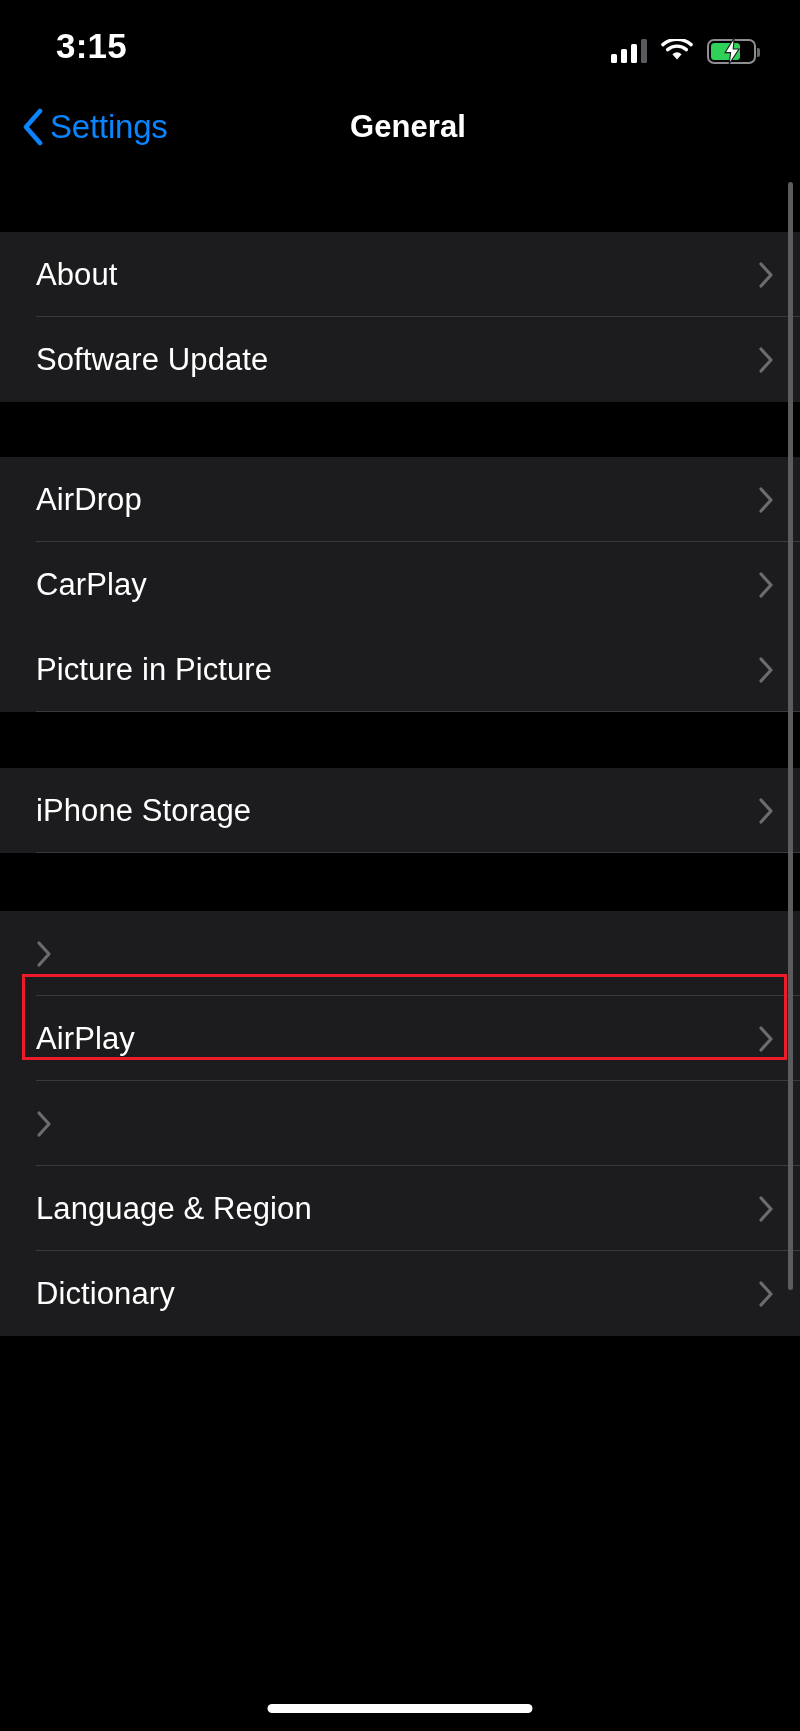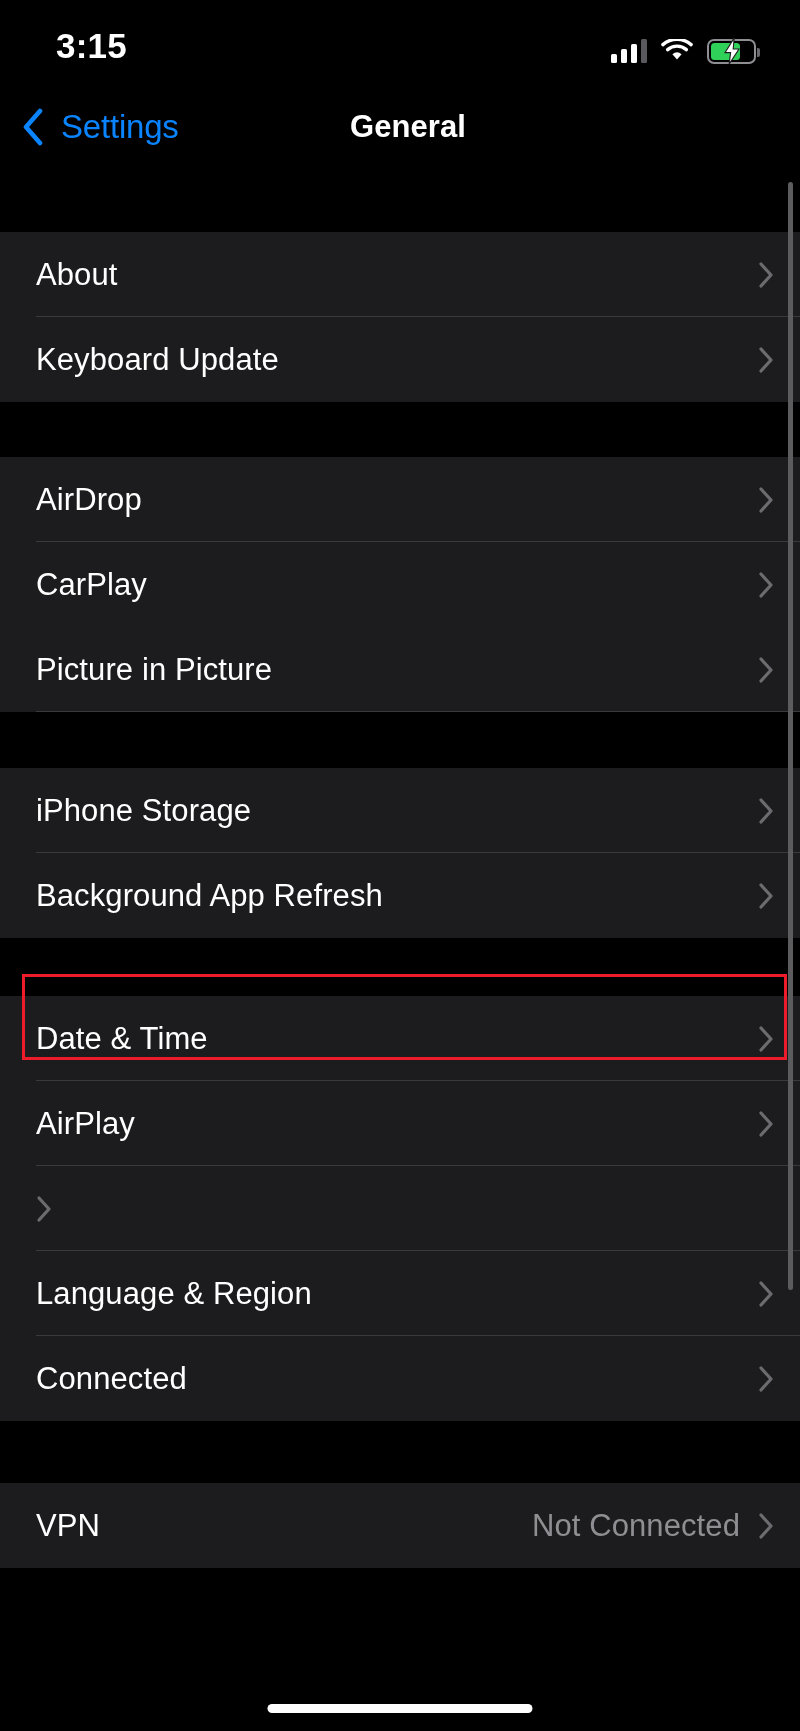--- a/index.html
+++ b/index.html
@@ -113,21 +113,21 @@
     width: 800px;
     height: 70px;
     display: flex;
     align-items: center;
   }
   .nav-back {
     position: absolute;
     left: 22px;
     display: flex;
     align-items: center;
-    gap: 17px;
+    gap: 6px;
     cursor: pointer;
   }
   .nav-back-label {
     color: #0a84ff;
     font-size: 33px;
     letter-spacing: -0.2px;
   }
   .nav-title {
     width: 100%;
     text-align: center;
@@ -280,21 +280,21 @@
       <div class="row">
         <span class="row-label">About</span>
         <span class="chevron">
           <svg width="16" height="28" viewBox="0 0 16 28">
               <path d="M3 3 L13 14 L3 25" stroke="#6b6b70" stroke-width="3.2" fill="none" stroke-linecap="round" stroke-linejoin="round"></path>
             </svg>
         </span>
         <div class="separator"></div>
       </div>
       <div class="row">
-        <span class="row-label">Keyboard Update</span>
+        <span class="row-label">Software Update</span>
         <span class="chevron">
           <svg width="16" height="28" viewBox="0 0 16 28">
               <path d="M3 3 L13 14 L3 25" stroke="#6b6b70" stroke-width="3.2" fill="none" stroke-linecap="round" stroke-linejoin="round"></path>
             </svg>
         </span>
       </div>
     </div>
 
     <div class="gap" style="height:55px"></div>
 
@@ -332,35 +332,26 @@
     <div class="group">
       <div class="row">
         <span class="row-label">iPhone Storage</span>
         <span class="chevron">
           <svg width="16" height="28" viewBox="0 0 16 28">
               <path d="M3 3 L13 14 L3 25" stroke="#6b6b70" stroke-width="3.2" fill="none" stroke-linecap="round" stroke-linejoin="round"></path>
             </svg>
         </span>
         <div class="separator"></div>
       </div>
-      <div class="row">
-        <span class="row-label">Background App Refresh</span>
-        <span class="chevron">
-          <svg width="16" height="28" viewBox="0 0 16 28">
-              <path d="M3 3 L13 14 L3 25" stroke="#6b6b70" stroke-width="3.2" fill="none" stroke-linecap="round" stroke-linejoin="round"></path>
-            </svg>
-        </span>
-      </div>
     </div>
 
     <div class="gap" style="height:58px"></div>
 
     <div class="group">
       <div class="row">
-        <span class="row-label">Date &amp; Time</span>
         <span class="chevron">
           <svg width="16" height="28" viewBox="0 0 16 28">
               <path d="M3 3 L13 14 L3 25" stroke="#6b6b70" stroke-width="3.2" fill="none" stroke-linecap="round" stroke-linejoin="round"></path>
             </svg>
         </span>
         <div class="separator"></div>
       </div>
       <div class="row">
         <span class="row-label">AirPlay</span>
         <span class="chevron">
@@ -381,42 +372,31 @@
       <div class="row">
         <span class="row-label">Language &amp; Region</span>
         <span class="chevron">
           <svg width="16" height="28" viewBox="0 0 16 28">
               <path d="M3 3 L13 14 L3 25" stroke="#6b6b70" stroke-width="3.2" fill="none" stroke-linecap="round" stroke-linejoin="round"></path>
             </svg>
         </span>
         <div class="separator"></div>
       </div>
       <div class="row">
-        <span class="row-label">Connected</span>
+        <span class="row-label">Dictionary</span>
         <span class="chevron">
           <svg width="16" height="28" viewBox="0 0 16 28">
               <path d="M3 3 L13 14 L3 25" stroke="#6b6b70" stroke-width="3.2" fill="none" stroke-linecap="round" stroke-linejoin="round"></path>
             </svg>
         </span>
       </div>
     </div>
 
     <div class="gap" style="height:62px"></div>
 
-    <div class="group">
-      <div class="row">
-        <span class="row-label">VPN</span>
-        <span class="row-value">Not Connected</span>
-        <span class="chevron">
-          <svg width="16" height="28" viewBox="0 0 16 28">
-              <path d="M3 3 L13 14 L3 25" stroke="#6b6b70" stroke-width="3.2" fill="none" stroke-linecap="round" stroke-linejoin="round"></path>
-            </svg>
-        </span>
-      </div>
-    </div>
 
   </div>
 
   <div class="scroll-indicator"></div>
 
   <div class="highlight-box" style="border-color: rgb(238, 28, 42);"></div>
 
   <div class="home-indicator"></div>
 
 </div>

